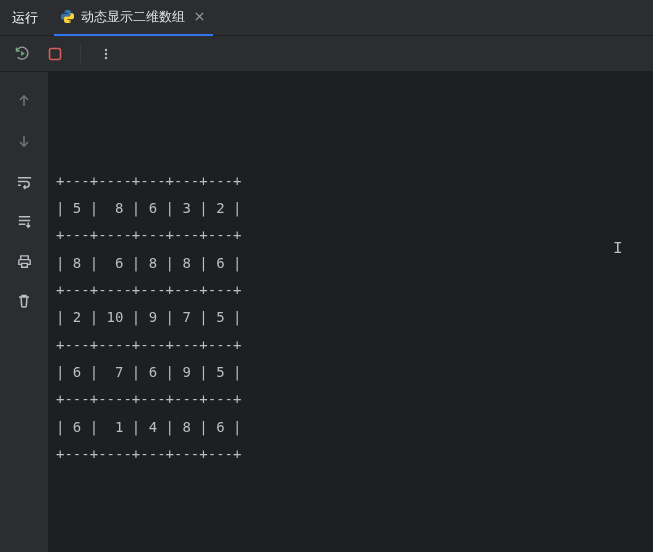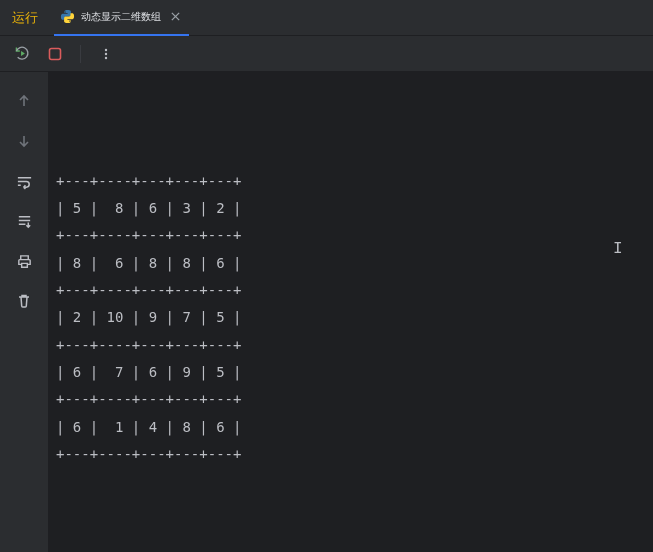--- a/index.html
+++ b/index.html
@@ -1,22 +1,22 @@
 <!DOCTYPE html>
 <html><head>
 <meta charset="utf-8">
 <style>
   * { margin: 0; padding: 0; box-sizing: border-box; }
   html, body { width: 653px; height: 552px; overflow: hidden; background: #2b2d30; font-family: "Segoe UI", "Microsoft YaHei", sans-serif; color: #bcbec4; }
   .root { width: 100%; height: 100%; display: flex; flex-direction: column; }
   .tabbar { height: 36px; background: #2b2d30; display: flex; align-items: center; padding: 0 12px; gap: 16px; border-bottom: 1px solid #1e1f22; }
-  .tabbar .label { font-size: 13px; color: #eab308; }
+  .tabbar .label { font-size: 13px; color: #ffffff; }
   .tab { display: flex; align-items: center; gap: 6px; height: 36px; padding: 0 6px; border-bottom: 2px solid #3574f0; }
   .tab .icon { display: flex; }
-  .tab .title { font-size: 10px; color: #dfe1e5; text-align: center; }
+  .tab .title { font-size: 13px; color: #dfe1e5; text-align: center; }
   .tab .close { width: 16px; height: 16px; display: flex; align-items: center; justify-content: center; color: #9aa0a6; }
   .toolbar { height: 36px; background: #2b2d30; display: flex; align-items: center; padding: 0 10px; gap: 12px; border-bottom: 1px solid #1e1f22; }
   .tool-btn { width: 22px; height: 22px; display: flex; align-items: center; justify-content: center; cursor: pointer; }
   .tool-sep { width: 1px; height: 18px; background: #393b40; margin: 0 2px; }
   .body { flex: 1; display: flex; background: #1e1f22; }
   .gutter { width: 48px; background: #2b2d30; display: flex; flex-direction: column; align-items: center; padding-top: 18px; gap: 18px; }
   .gutter .g-btn { width: 22px; height: 22px; display: flex; align-items: center; justify-content: center; cursor: pointer; color: #9aa0a6; }
   .console { flex: 1; padding: 14px 12px 14px 8px; font-family: "Consolas", "Menlo", monospace; font-size: 14px; line-height: 1.95; color: #bcbec4; white-space: pre; position: relative; overflow: hidden; }
   .cursor { position: absolute; left: 565px; top: 162px; width: 1px; height: 18px; color: #bcbec4; font-family: "Courier New", serif; font-size: 16px; }
   svg { display: block; }

